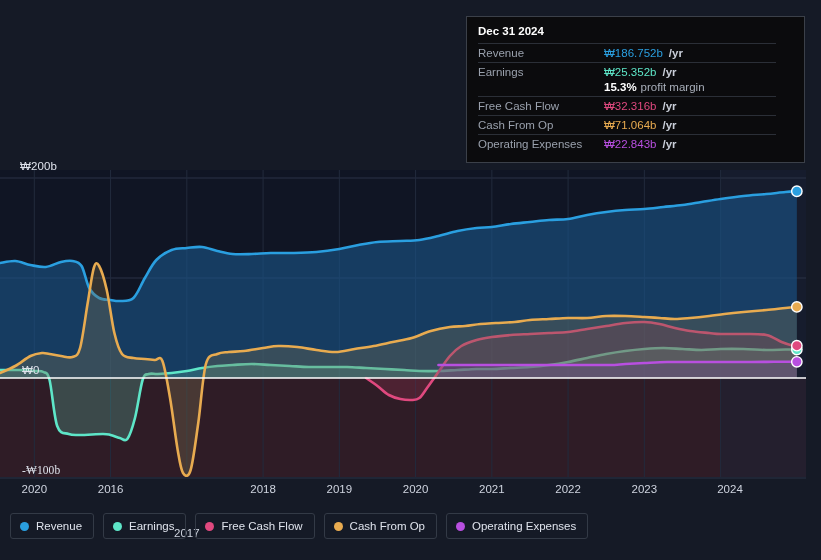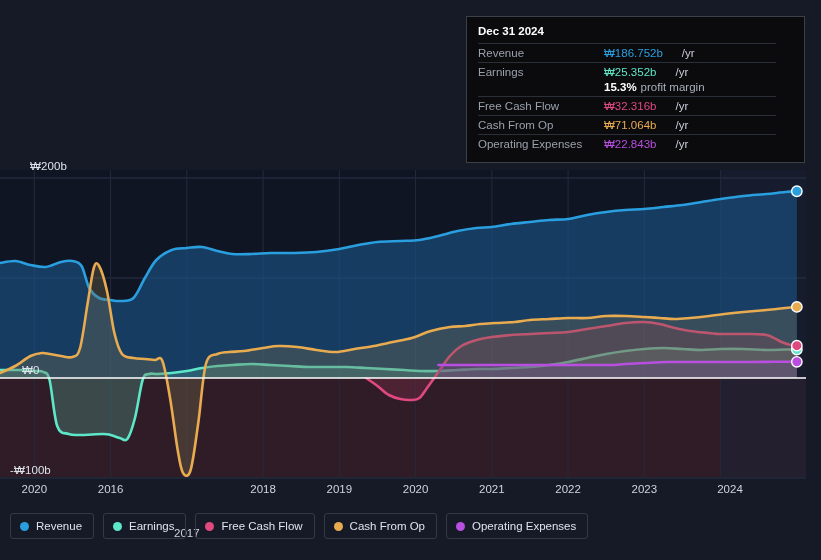--- a/index.html
+++ b/index.html
@@ -56,21 +56,21 @@
     padding:3px 0 3px 0;
     font-size:11.5px;
   }
   .tt-row.noline{border-top:none;padding-top:0;}
   .tt-label{
     width:126px;flex:0 0 126px;
     color:#9aa1ad;
     white-space:nowrap;
   }
   .tt-value{font-weight:normal;white-space:nowrap;}
-  .tt-unit{color:#c9ced8;font-weight:normal;margin-left:19px;}
+  .tt-unit{color:#c9ced8;font-weight:bold;margin-left:6px;}
   .tt-margin-val{color:#ffffff;font-weight:bold;}
   .tt-margin-txt{color:#a8aeb9;font-weight:normal;margin-left:4px;}
 
   
   #legend{
     position:absolute;
     left:10px;top:513px;
     display:flex;gap:9px;align-items:center;
   }
   .lg-item{
@@ -130,23 +130,23 @@
         <path d="M438.46,365.00C442.27,365.00 452.44,365.00 461.33,365.00C470.23,365.00 481.67,365.00 491.84,365.00C502.00,365.00 512.17,365.00 522.34,365.00C532.50,365.00 542.67,365.00 552.84,365.00C563.01,365.00 573.81,365.00 583.34,365.00C592.87,365.00 603.04,365.17 610.03,365.00C617.02,364.83 619.56,364.33 625.28,364.00C631.00,363.67 637.35,363.33 644.34,363.00C651.33,362.67 659.59,362.17 667.22,362.00C674.84,361.83 681.20,362.00 690.09,362.00C698.99,362.00 710.43,362.00 720.60,362.00C730.76,362.00 742.20,362.03 751.10,362.00C759.99,361.97 766.35,361.84 773.97,361.80C781.60,361.77 793.04,361.80 796.85,361.80" fill="none" stroke="#b84fe0" stroke-width="2.6" stroke-linejoin="round" stroke-linecap="round"></path>
       </g>
       <line x1="0" y1="378" x2="806" y2="378" stroke="#ffffff" stroke-width="1.6"></line>
       <circle cx="796.849574266801" cy="191.248" r="5.2" fill="#2a9fe0" stroke="#ffffff" stroke-width="1.4"></circle>
       <circle cx="796.849574266801" cy="349.519" r="5.2" fill="#5ee6c8" stroke="#ffffff" stroke-width="1.4"></circle>
       <circle cx="796.849574266801" cy="345.68399999999997" r="5.2" fill="#e0497f" stroke="#ffffff" stroke-width="1.4"></circle>
       <circle cx="796.849574266801" cy="306.93600000000004" r="5.2" fill="#e8ab50" stroke="#ffffff" stroke-width="1.4"></circle>
       <circle cx="796.849574266801" cy="361.802" r="5.2" fill="#b84fe0" stroke="#ffffff" stroke-width="1.4"></circle>
     </svg>
 
-  <div class="ylabel" id="ylab-top" style="left: 30px; top: 160px;">₩200b</div>
+  <div class="ylabel" id="ylab-top" style="left: 20px; top: 160px;">₩200b</div>
   <div class="ylabel" id="ylab-zero" style="left: 22px; top: 364px;">₩0</div>
-  <div class="ylabel" id="ylab-neg" style="left: 10px; top: 464px;">-₩100b</div>
+  <div class="ylabel" id="ylab-neg" style="left: 22px; top: 464px; font-family: Liberation Serif, serif;">-₩100b</div>
 
   <div id="xlabels">
       <div class="xlabel" style="left: 34.3141px;">2020</div>
       <div class="xlabel" style="left: 110.568px;">2016</div>
       <div class="xlabel" style="left: 186.821px; margin-top: 44px;">2017</div>
       <div class="xlabel" style="left: 263.075px;">2018</div>
       <div class="xlabel" style="left: 339.328px;">2019</div>
       <div class="xlabel" style="left: 415.582px;">2020</div>
       <div class="xlabel" style="left: 491.835px;">2021</div>
       <div class="xlabel" style="left: 568.089px;">2022</div>

